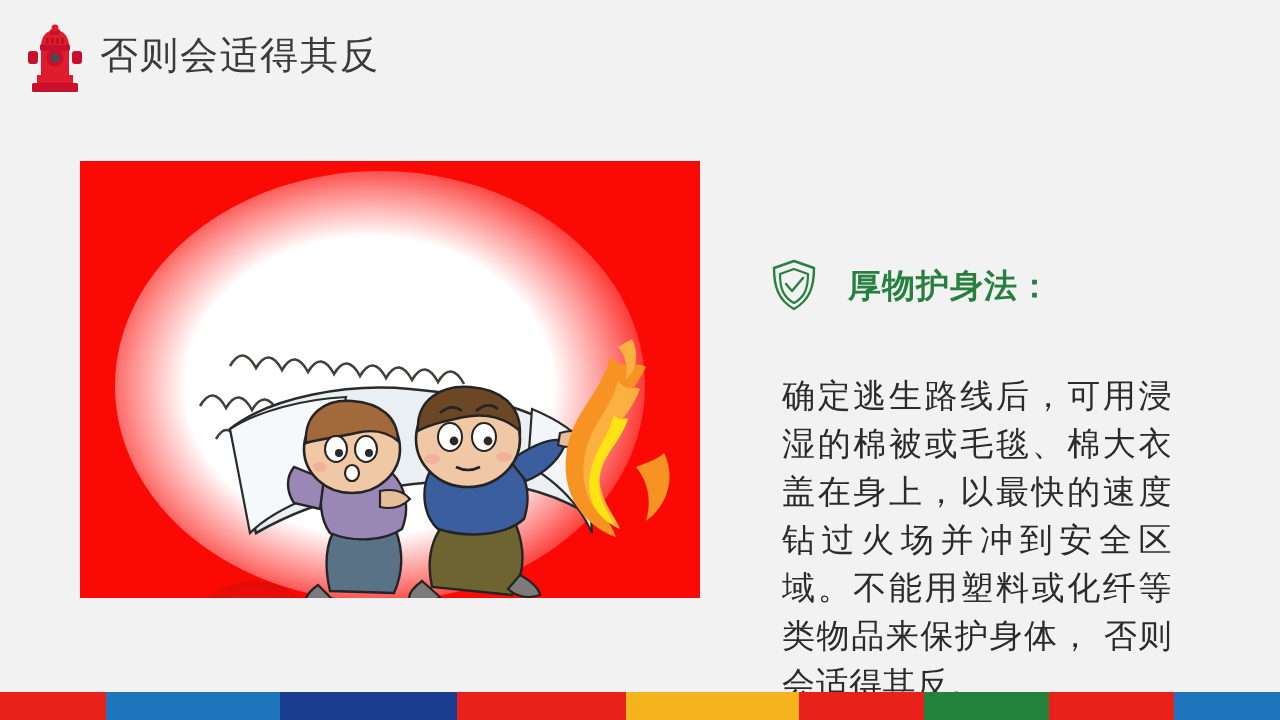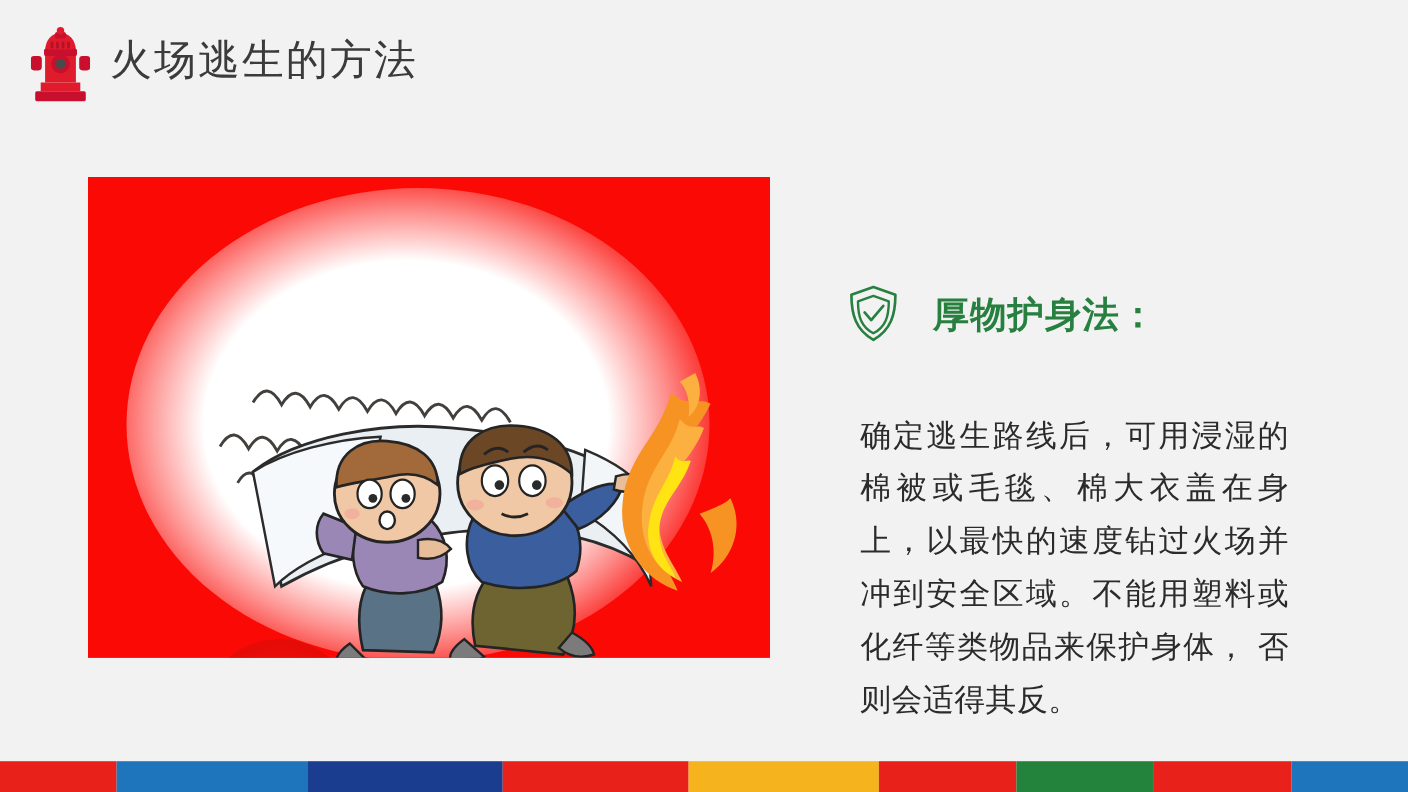--- a/index.html
+++ b/index.html
@@ -78,21 +78,21 @@
     color: #27803f;
     letter-spacing: 1px;
     line-height: 1;
     white-space: nowrap;
     text-align: center;
   }
   .body-text {
     margin-top: 52px;
     margin-left: 12px;
     width: 390px;
-    font-size: 28px;
+    font-size: 33px;
     line-height: 48px;
     color: #2b2b2b;
     text-align: justify;
     text-justify: inter-character;
     letter-spacing: 0.5px;
   }
 
   
   .color-bar {
     position: absolute;
@@ -118,21 +118,21 @@
     <rect x="15" y="20" width="24" height="8" rx="1.5" fill="#e01b2b"></rect>
     <rect x="18" y="21" width="2.6" height="6" fill="#b3122a"></rect>
     <rect x="23" y="21" width="2.6" height="6" fill="#b3122a"></rect>
     <rect x="28" y="21" width="2.6" height="6" fill="#b3122a"></rect>
     <rect x="33" y="21" width="2.6" height="6" fill="#b3122a"></rect>
     <rect x="22" y="12" width="10" height="6" rx="2" fill="#c8102e"></rect>
     <circle cx="27" cy="11" r="3.4" fill="#e01b2b"></circle>
     <circle cx="27" cy="41" r="8.5" fill="#c8102e"></circle>
     <circle cx="27" cy="41" r="4.6" fill="#4a4a4a"></circle>
   </svg>
-  <div class="page-title" style="color: rgb(59, 59, 59);">火场逃生的方法</div>
+  <div class="page-title" style="color: rgb(59, 59, 59);">否则会适得其反</div>
 </div>
 
 <div class="illustration" style="background: rgb(251, 10, 5);">
   <svg class="illu-svg" viewBox="0 0 620 437" preserveAspectRatio="none">
     <defs>
       <radialGradient id="whiteGlow" cx="48%" cy="50%" r="56%">
         <stop offset="0%" stop-color="#ffffff" stop-opacity="1"></stop>
         <stop offset="62%" stop-color="#ffffff" stop-opacity="1"></stop>
         <stop offset="80%" stop-color="#ffffff" stop-opacity="0.55"></stop>
         <stop offset="100%" stop-color="#ffffff" stop-opacity="0"></stop>

